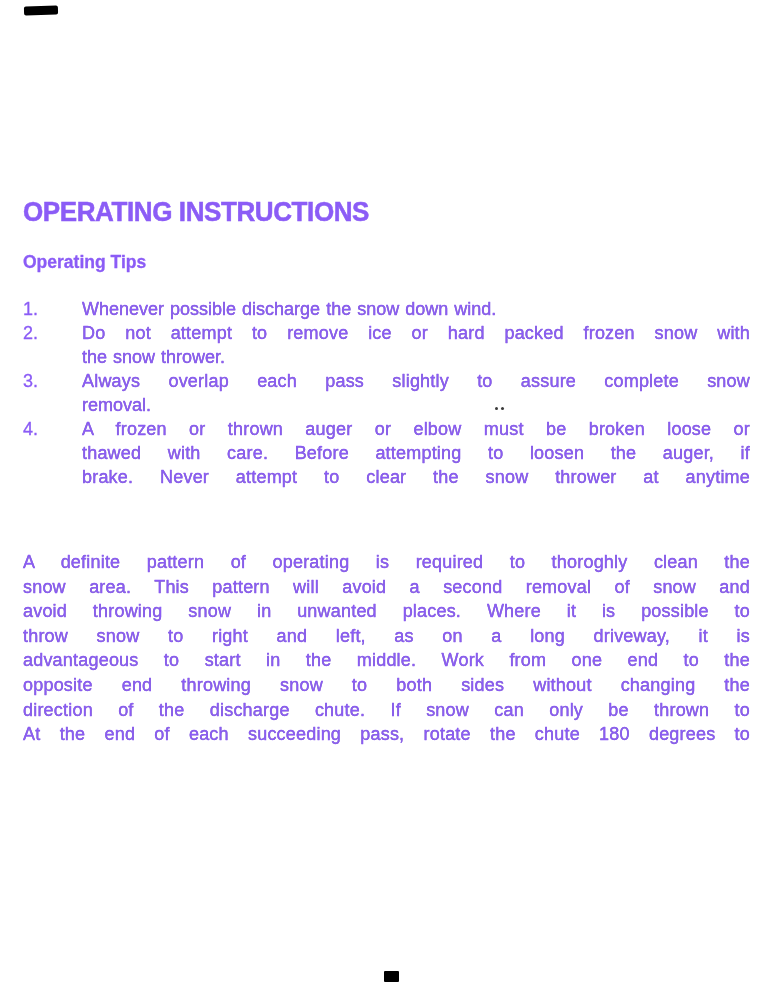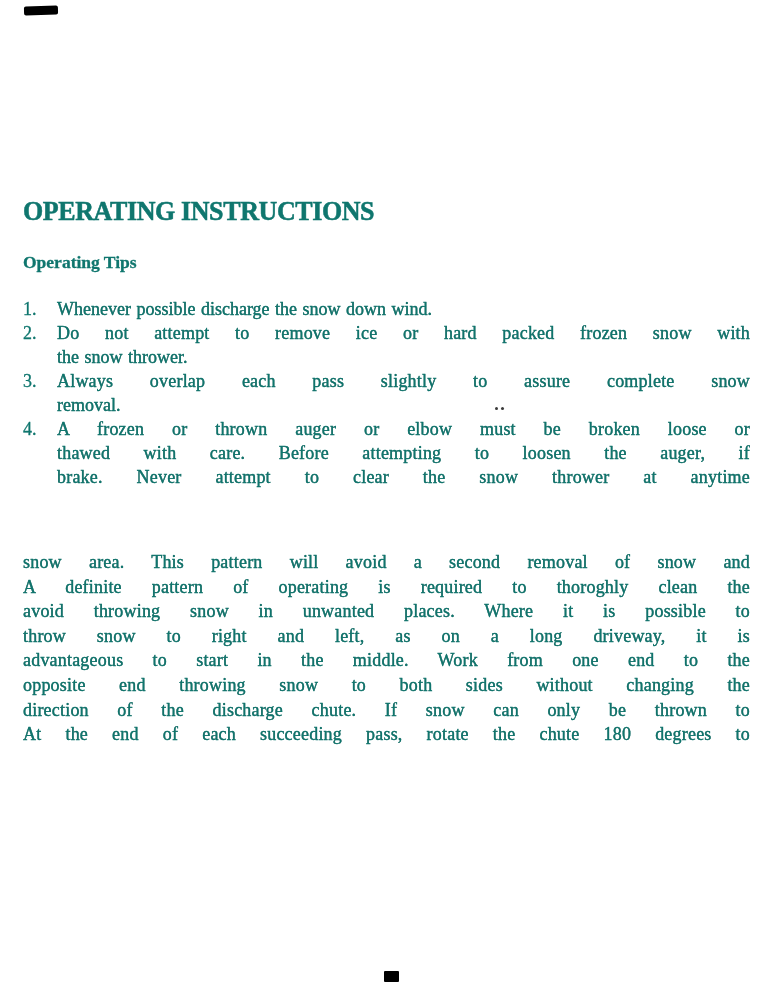--- a/index.html
+++ b/index.html
@@ -1,35 +1,35 @@
 <!DOCTYPE html>
 <html><head>
 <meta charset="utf-8">
 <style>
   html,body{margin:0;padding:0;background:#ffffff;}
   .page{
     position:relative;width:772px;height:1000px;background:#ffffff;
-    font-family:Liberation Serif, serif;color:#0f766e;
+    font-family:Liberation Sans, sans-serif;color:#8b5cf6;
     overflow:hidden;
   }
   .title{
     position:absolute;left:23px;top:197px;margin:0;
     font-size:26px;line-height:28px;font-weight:700;letter-spacing:-0.4px;
     -webkit-text-stroke:0.5px currentColor;
     transform:scaleY(1.06);transform-origin:left top;white-space:nowrap;
   }
   .subtitle{
     position:absolute;left:23px;top:251px;margin:0;
     font-size:17.5px;line-height:22px;font-weight:700;
     -webkit-text-stroke:0.3px currentColor;white-space:nowrap;text-align:center;
   }
   .tips{position:absolute;left:23px;top:297px;width:727px;}
   .row{display:flex;align-items:flex-start;}
   .num{flex:0 0 34px;font-size:18px;line-height:24px;-webkit-text-stroke:0.3px currentColor;}
-  .lines{flex:1;min-width:0;}
+  .lines{flex:1;min-width:0;margin-left:25px;}
   .line{
     font-size:18px;line-height:24px;letter-spacing:0.2px;word-spacing:5px;
     -webkit-text-stroke:0.3px currentColor;
     text-shadow:0 0 0.5px rgba(0,0,0,0.55);
   }
   .line.j{text-align:justify;text-align-last:justify;word-spacing:0;}
   .line.end{word-spacing:1px;letter-spacing:0;}
   .para{position:absolute;left:23px;top:550px;width:727px;}
   .para .line{line-height:24.6px;}
   .mark-top-left{
@@ -83,22 +83,22 @@
           <div class="line j">A frozen or thrown auger or elbow must be broken loose or</div>
           <div class="line j">thawed with care.  Before attempting to loosen the auger, if</div>
           <div class="line j">brake.  Never attempt to clear the snow thrower at anytime</div>
         </div>
       </div>
     </div>
 
   <div class="speck"></div>
 
   <div class="para" id="para">
+      <div class="line j">A definite pattern of operating is required to thoroghly clean the</div>
       <div class="line j">snow area.  This pattern will avoid a second removal of snow and</div>
-      <div class="line j">A definite pattern of operating is required to thoroghly clean the</div>
       <div class="line j">avoid throwing snow in unwanted places.  Where it is possible to</div>
       <div class="line j">throw snow to right and left, as on a long driveway, it is</div>
       <div class="line j">advantageous to start in the middle.  Work from one end to the</div>
       <div class="line j">opposite end throwing snow to both sides without changing the</div>
       <div class="line j">direction of the discharge chute.  If snow can only be thrown to</div>
       <div class="line j">At the end of each succeeding pass, rotate the chute 180 degrees to</div>
     </div>
 
   <div class="mark-bottom"></div>
 

